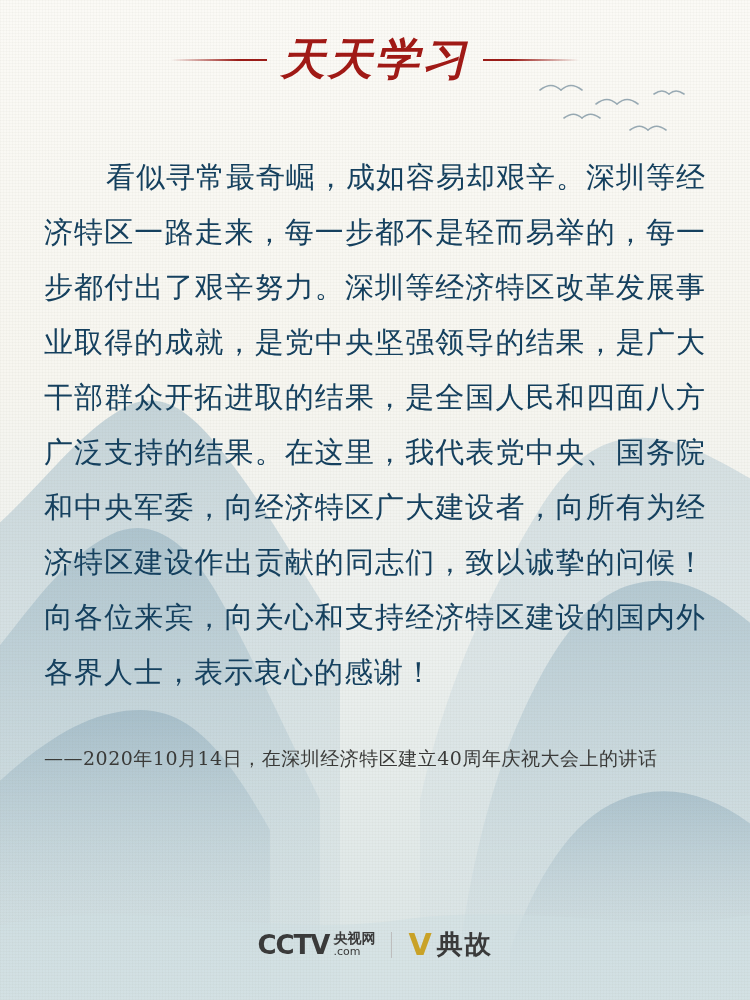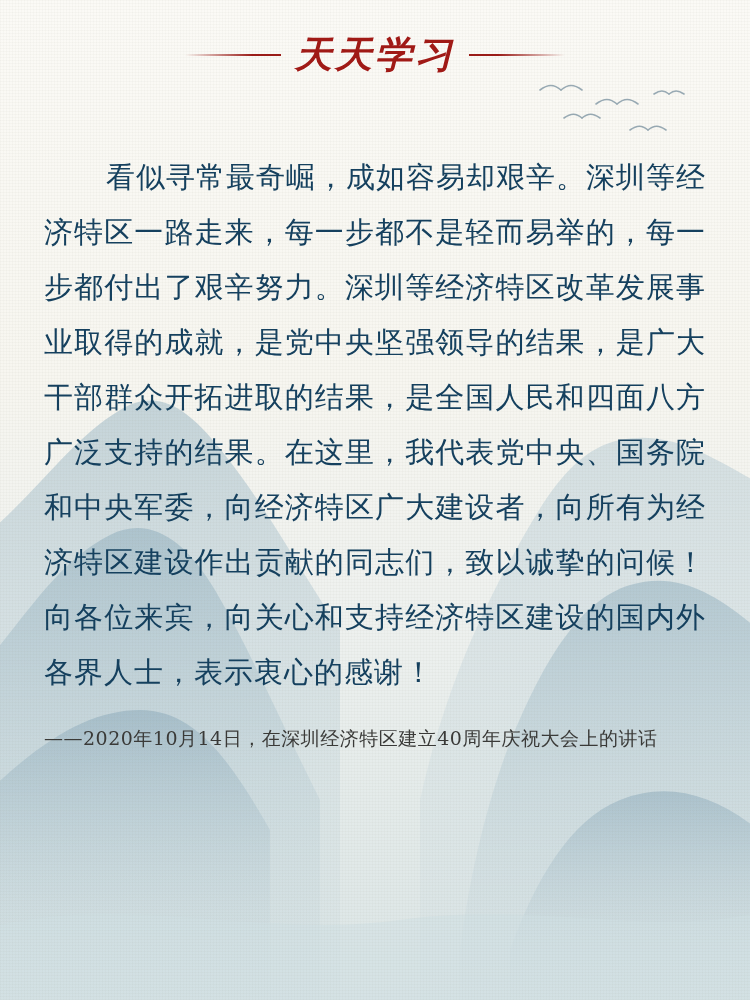--- a/index.html
+++ b/index.html
@@ -61,21 +61,21 @@
   .brand-rule {
     height: 2px;
     width: 96px;
     background: linear-gradient(90deg, rgba(154,28,24,0) 0%, #9a1c18 70%, #9a1c18 100%);
   }
   .brand-rule.right {
     background: linear-gradient(270deg, rgba(154,28,24,0) 0%, #9a1c18 70%, #9a1c18 100%);
   }
   .brand-title {
     font-family: "DejaVu Serif", "Liberation Serif", serif;
-    font-size: 37px;
+    font-size: 44px;
     letter-spacing: 3px;
     color: #a01a16;
     font-weight: 700;
     font-style: italic;
     white-space: nowrap;
     text-shadow: 0 1px 0 rgba(255,255,255,0.5);
   }
   .birds {
     position: absolute;
     right: 56px;
@@ -92,21 +92,21 @@
     font-size: 29px;
     line-height: 55px;
     color: #15405e;
     letter-spacing: 1px;
     text-align: justify;
     text-indent: 62px;
     font-family: "DejaVu Serif", "Liberation Serif", serif;
     font-weight: 500;
   }
   .source {
-    margin-top: 22px;
+    margin-top: 42px;
     font-size: 19px;
     line-height: 32px;
     color: #3a3a38;
     letter-spacing: 0.5px;
     font-family: "DejaVu Serif", "Liberation Serif", serif;
   }
   .footer {
     position: absolute;
     left: 0;
     right: 0;
@@ -224,14 +224,28 @@
         <path d="M135,16 C140,12 144,12 150,16"></path>
       </svg>
     </div>
   </div>
 
   <div class="content">
     <div class="body-text">看似寻常最奇崛，成如容易却艰辛。深圳等经济特区一路走来，每一步都不是轻而易举的，每一步都付出了艰辛努力。深圳等经济特区改革发展事业取得的成就，是党中央坚强领导的结果，是广大干部群众开拓进取的结果，是全国人民和四面八方广泛支持的结果。在这里，我代表党中央、国务院和中央军委，向经济特区广大建设者，向所有为经济特区建设作出贡献的同志们，致以诚挚的问候！向各位来宾，向关心和支持经济特区建设的国内外各界人士，表示衷心的感谢！</div>
     <div class="source">——2020年10月14日，在深圳经济特区建立40周年庆祝大会上的讲话</div>
   </div>
 
+  <div class="footer">
+    <div class="cctv-logo">
+      <span class="cctv-mark">CCTV</span>
+      <span class="cctv-cn">
+        <span>央视网</span>
+        <small>.com</small>
+      </span>
+    </div>
+    <div class="divider-dot"></div>
+    <div class="column-badge">
+      <span class="v-glyph">V</span>
+      <span class="column-name">典故</span>
+    </div>
+  </div>
 
 </div>
 
 </body></html>

